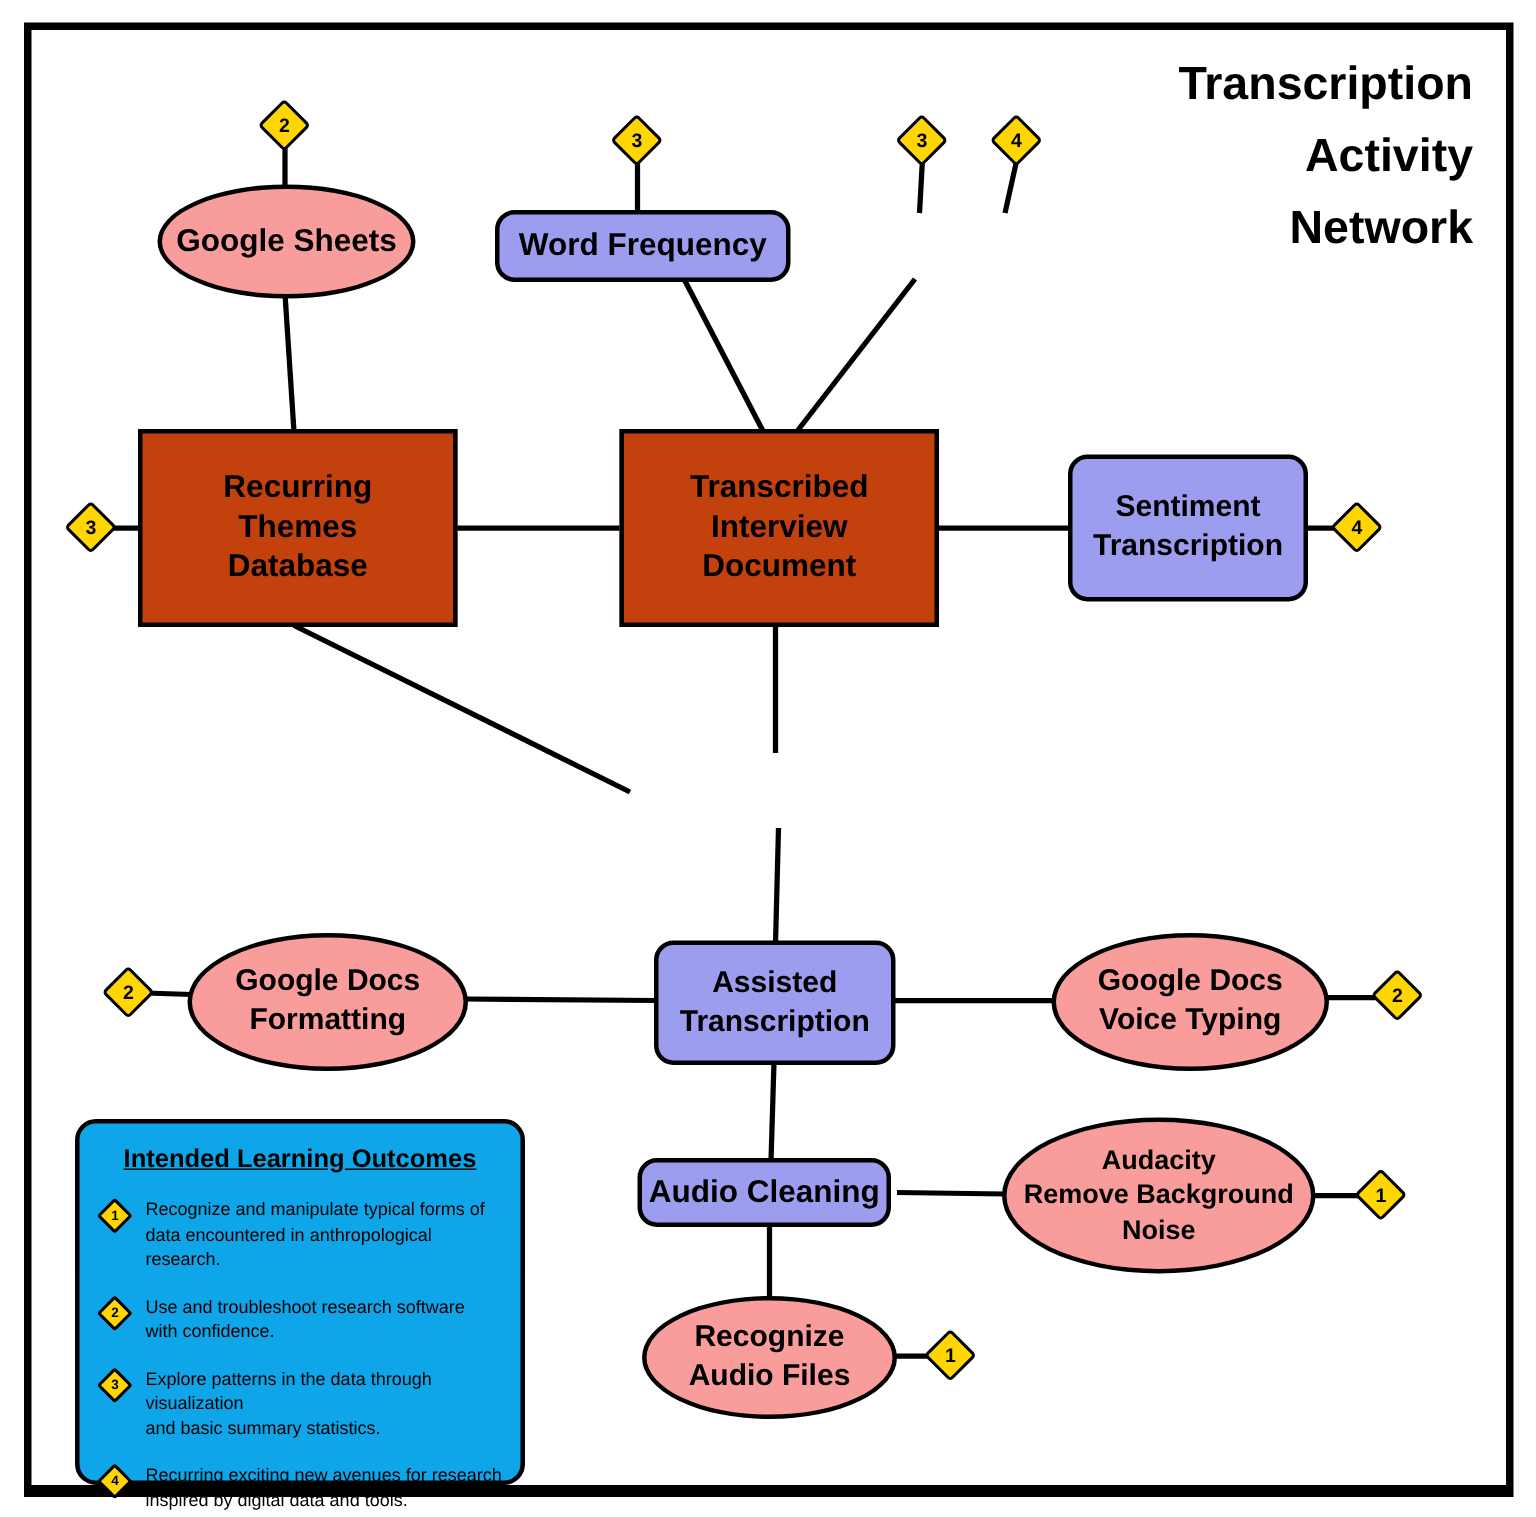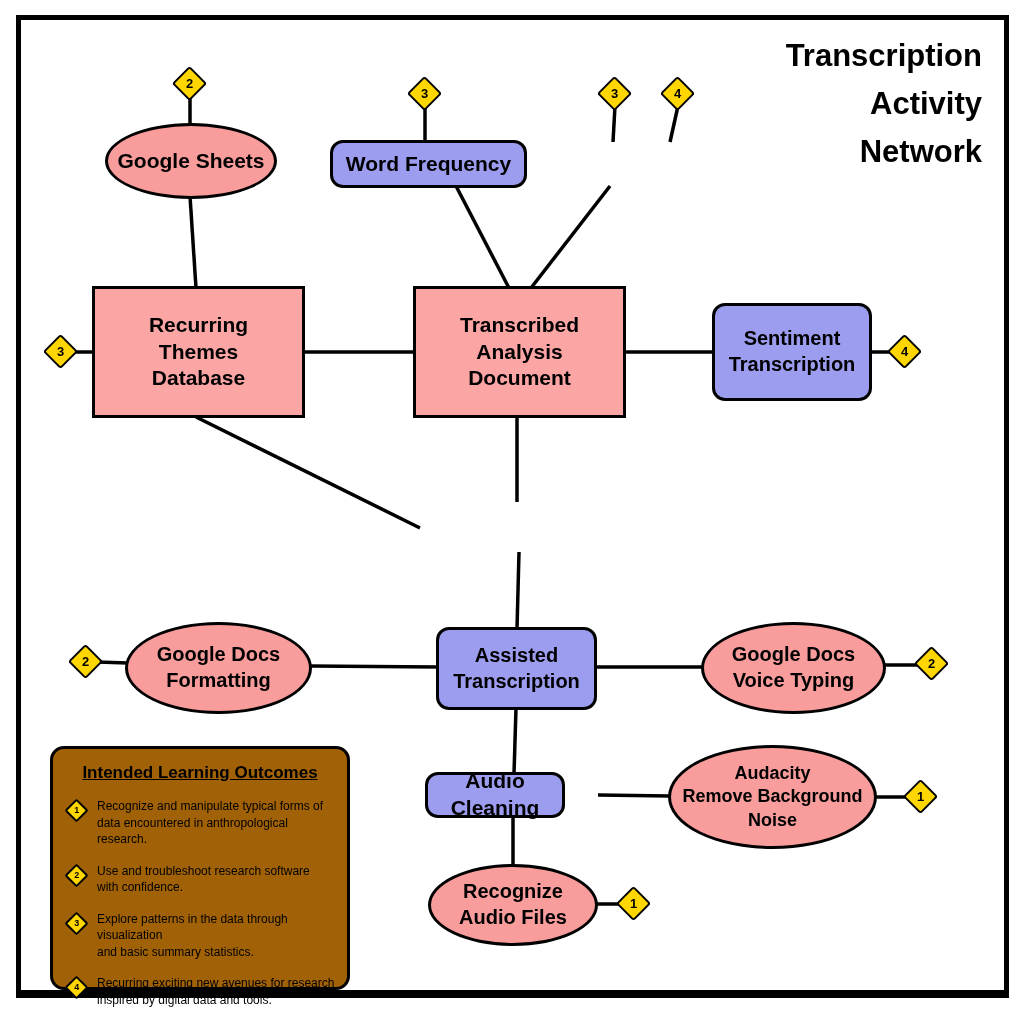--- a/index.html
+++ b/index.html
@@ -7,48 +7,48 @@
   .canvas{position:relative;width:1024px;height:1011px;background:#fff;overflow:hidden;}
   .frame{position:absolute;left:16px;top:15px;width:993px;height:983px;box-sizing:border-box;
          border:5px solid #000;border-bottom-width:8px;}
   svg.edges{position:absolute;left:0;top:0;pointer-events:none;}
   svg.edges line{stroke:#000;stroke-width:3.5;}
   .title{position:absolute;top:32px;right:42px;width:320px;text-align:right;
          font-size:31px;font-weight:bold;line-height:48px;white-space:pre-line;letter-spacing:0px;}
   .node{position:absolute;display:flex;align-items:center;justify-content:center;
         text-align:center;font-weight:bold;white-space:pre-line;box-sizing:border-box;
         border:3px solid #000;line-height:1.28;}
-  .rect{background:#fca5a5;}
+  .rect{background:#c2410c;}
   .round{background:#9D9DF0;border-radius:13px;}
   .ellipse{background:#F89C9C;border-radius:50%;border-width:3px;}
   .badge{position:absolute;width:21px;height:21px;background:#FFD600;border:2.5px solid #000;
          border-radius:3px;transform:rotate(45deg);display:flex;align-items:center;justify-content:center;}
   .badge span{transform:rotate(-45deg);font-size:13px;font-weight:bold;}
   .legend{position:absolute;left:50px;top:746px;width:300px;height:244px;box-sizing:border-box;
-          background:#a16207;border:3px solid #000;border-radius:14px;}
+          background:#0ea5e9;border:3px solid #000;border-radius:14px;}
   .legend-title{text-align:center;font-size:17px;font-weight:bold;text-decoration:underline;
                 margin:14px 8px 2px;}
   .legend-item{display:flex;align-items:flex-start;gap:9px;margin:15px 8px 0 12px;
                font-size:12px;line-height:1.38;white-space:pre-line;}
   .legend-badge{flex:0 0 auto;width:13px;height:13px;background:#FFD600;border:2px solid #000;
                 border-radius:2px;transform:rotate(45deg);margin:4px 3px 0 3px;
                 display:flex;align-items:center;justify-content:center;}
   .legend-badge span{transform:rotate(-45deg);font-size:9px;font-weight:bold;}
   
   #n-google-sheets{left:105px;top:123px;width:172px;height:76px;font-size:21px;}
   #n-word-frequency{left:330px;top:140px;width:197px;height:48px;font-size:21px;}
   #n-sentiment-analysis{left:547px;top:140px;width:206px;height:48px;font-size:21px;}
   #n-recurring-themes-database{left:92px;top:286px;width:213px;height:132px;font-size:21px;}
   #n-transcribed-interview-document{left:413px;top:286px;width:213px;height:132px;font-size:21px;}
   #n-automated-transcription{left:712px;top:303px;width:160px;height:98px;font-size:20px;}
   #n-curation{left:418px;top:500px;width:205px;height:54px;font-size:22px;}
   #n-assisted-transcription{left:436px;top:627px;width:161px;height:83px;font-size:20px;}
   #n-google-docs-formatting{left:125px;top:622px;width:187px;height:92px;font-size:20px;}
   #n-google-docs-voice-typing{left:701px;top:622px;width:185px;height:92px;font-size:20px;}
-  #n-audio-cleaning{left:425px;top:772px;width:140px;height:46px;font-size:21px;}
+  #n-audio-cleaning{left:425px;top:772px;width:169px;height:46px;font-size:21px;}
   #n-audacity{left:668px;top:745px;width:209px;height:104px;font-size:18px;}
   #n-recognize-audio-files{left:428px;top:864px;width:170px;height:82px;font-size:20px;}
   
   #b0{left:177px;top:71px;} #b1{left:412px;top:81px;} #b2{left:602px;top:81px;}
   #b3{left:665px;top:81px;} #b4{left:48px;top:339px;} #b5{left:892px;top:339px;}
   #b6{left:73px;top:649px;} #b7{left:919px;top:651px;} #b8{left:908px;top:784px;}
   #b9{left:621px;top:891px;}
 </style>
 </head>
 <body>
@@ -85,21 +85,21 @@
   <div class="title">Transcription
 Activity
 Network</div>
 
   <div class="node ellipse" id="n-google-sheets">Google Sheets</div>
   <div class="node round" id="n-word-frequency">Word Frequency</div>
   <div class="node rect" id="n-recurring-themes-database">Recurring
 Themes
 Database</div>
   <div class="node rect" id="n-transcribed-interview-document">Transcribed
-Analysis
+Interview
 Document</div>
   <div class="node round" id="n-automated-transcription">Sentiment
 Transcription</div>
   <div class="node round" id="n-assisted-transcription">Assisted
 Transcription</div>
   <div class="node ellipse" id="n-google-docs-formatting">Google Docs
 Formatting</div>
   <div class="node ellipse" id="n-google-docs-voice-typing">Google Docs
 Voice Typing</div>
   <div class="node round" id="n-audio-cleaning">Audio Cleaning</div>

